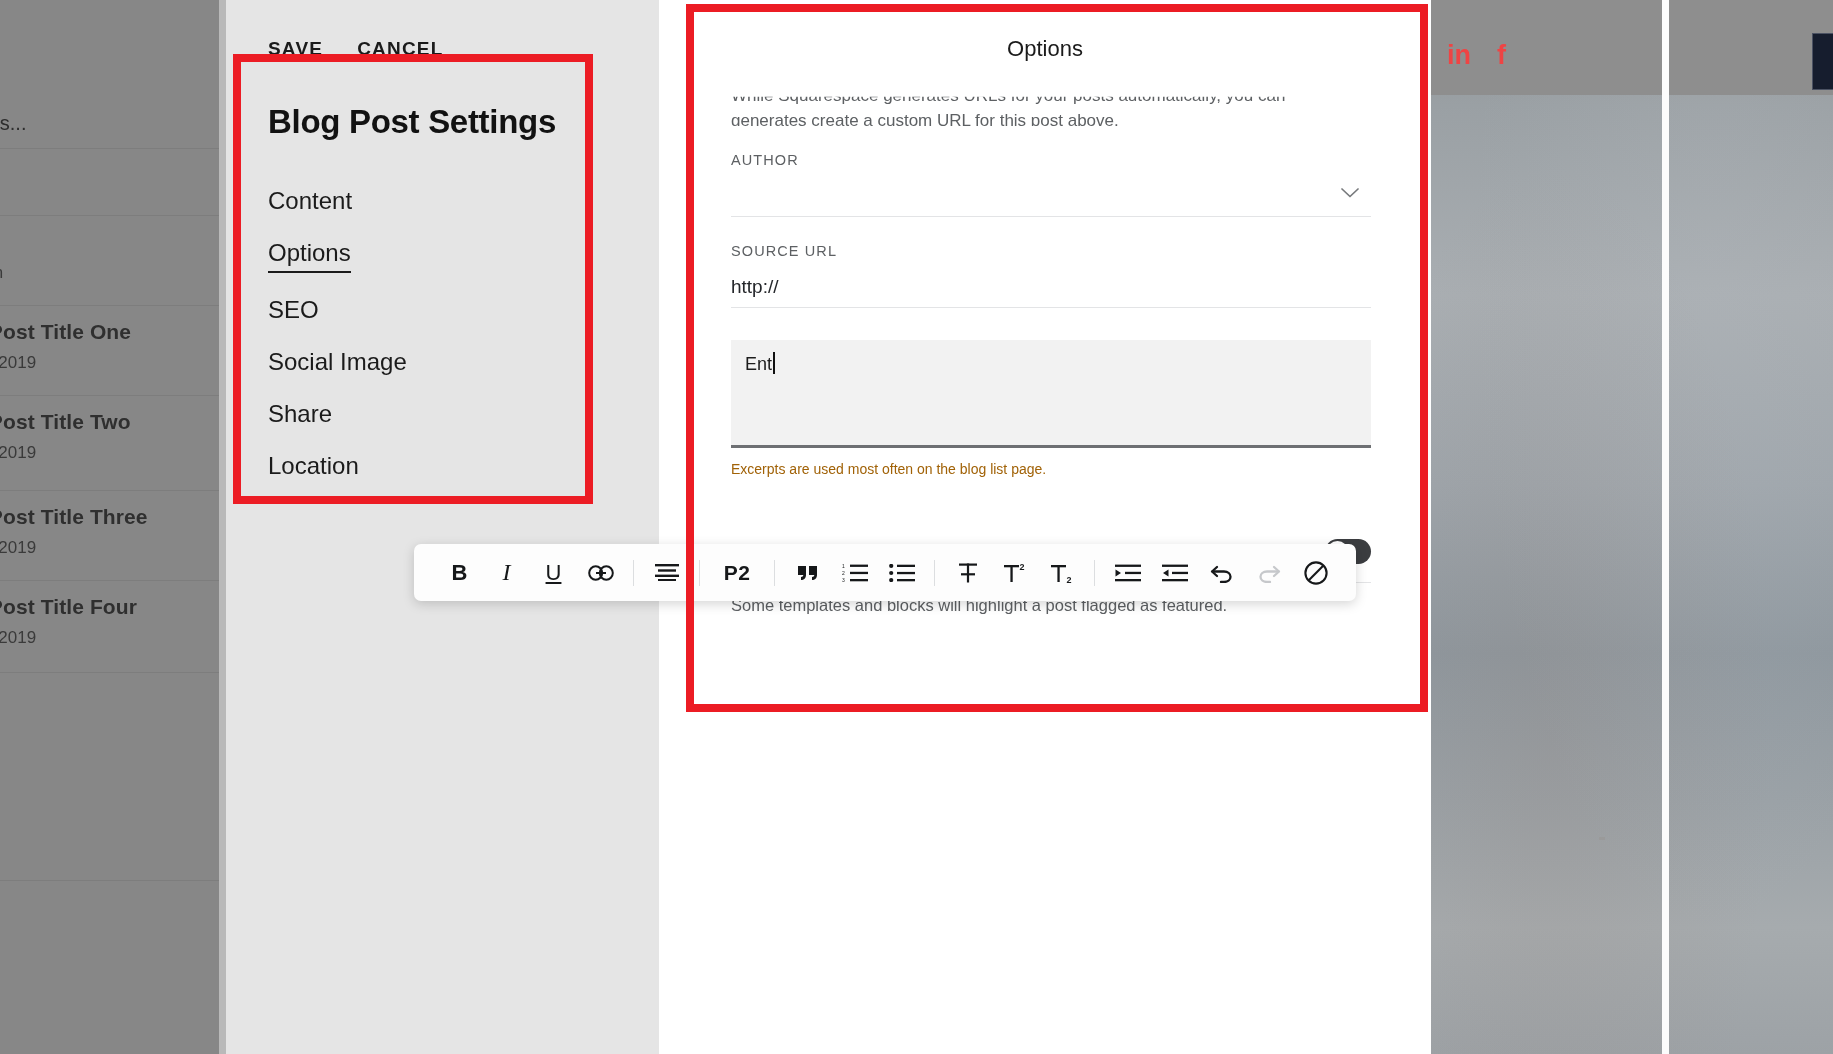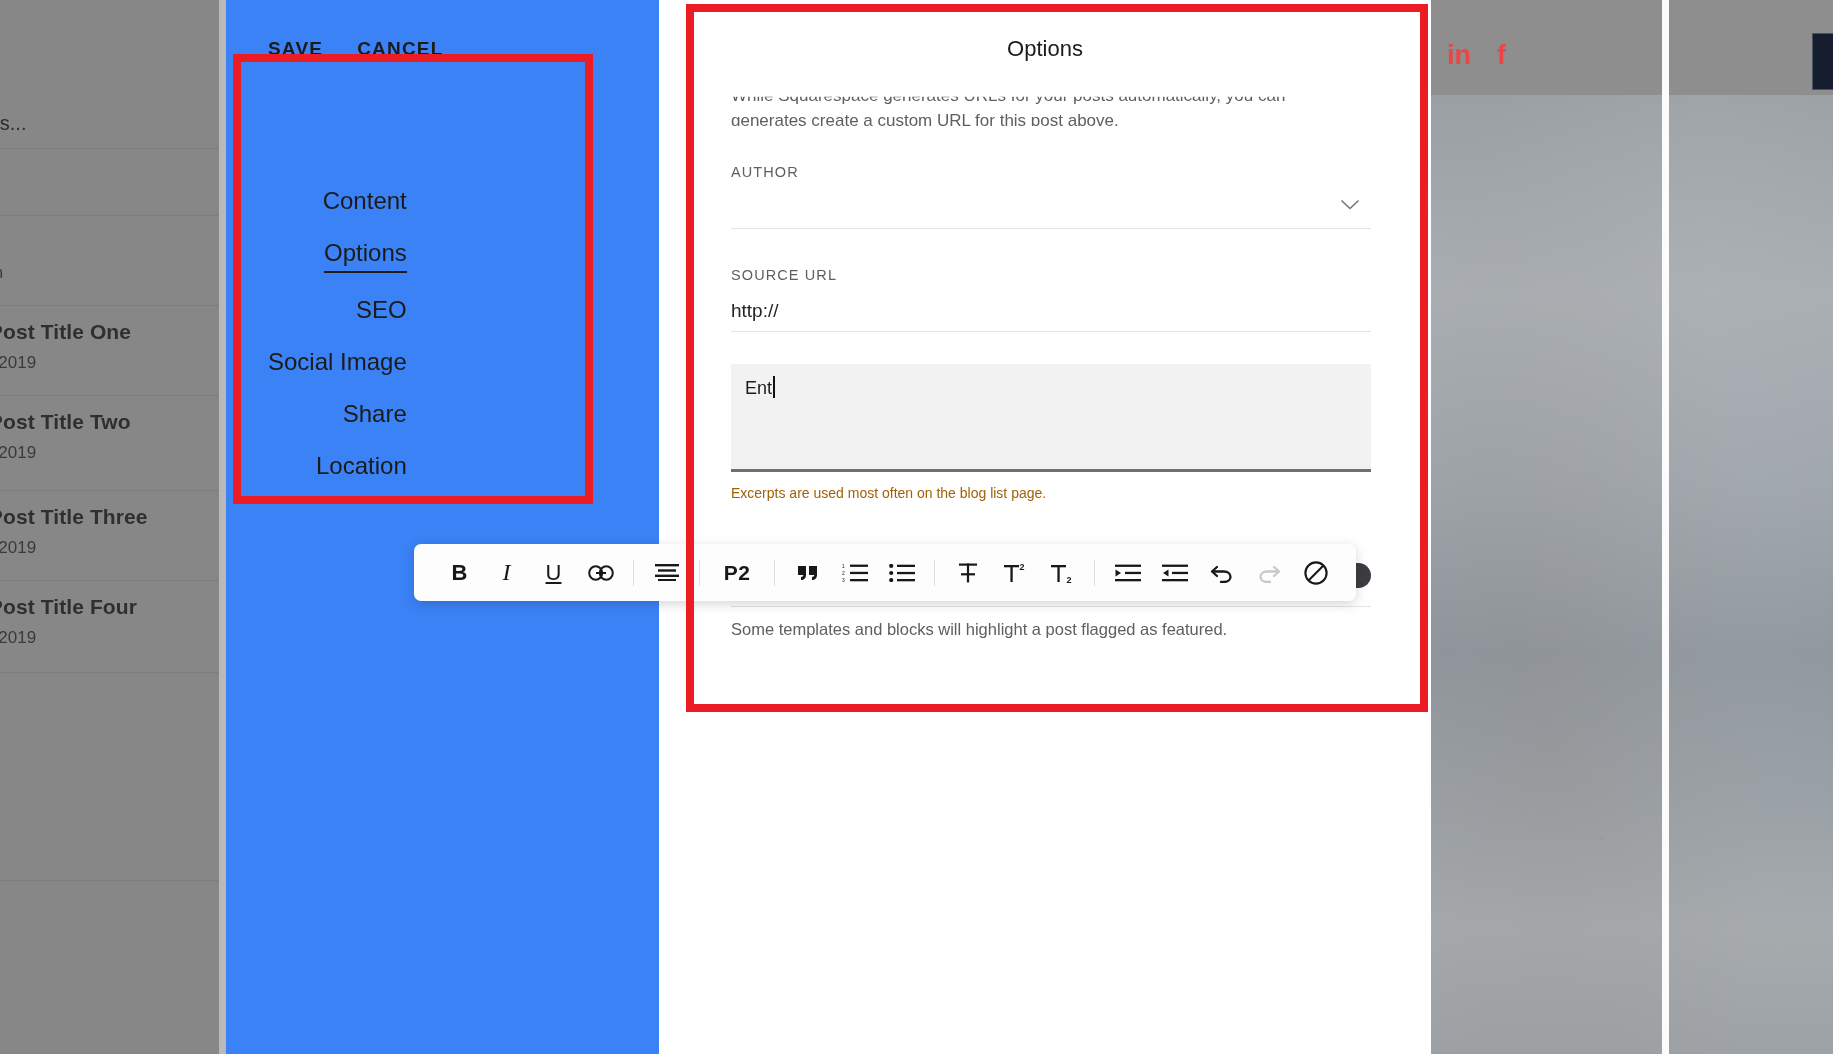--- a/index.html
+++ b/index.html
@@ -51,39 +51,39 @@
     white-space:nowrap;
   }
   .dim-left-edge {
     position:absolute; left:219px; top:0; width:7px; height:1054px;
     background:#b9b9b9;
   }
 
   
   .settings-panel {
     position: absolute; left: 226px; top: 0; width: 545px; height: 1054px;
-    background: #3b82f6;
+    background: #e5e5e5;
   }
   .panel-actions {
     position: absolute; left: 42px; top: 38px;
     display: flex; gap: 34px;
   }
   .panel-actions span {
     font-size: 19px; font-weight: 600; color: #1b1b1b; letter-spacing: 1.2px;
   }
   .panel-title {
     position: absolute; left: 42px; top: 103px;
     font-size: 33px; font-weight: 700; color: #121212; letter-spacing: -0.3px;
   }
   .panel-nav { position: absolute; left: 42px; top: 186px; }
   .panel-nav .navitem {
     font-size: 24px; color: #1b1b1b; margin-bottom: 22px;
     display: inline-block; white-space: nowrap; line-height: 1.25;
   }
-  .panel-nav .navrow { display:block;text-align:right; }
+  .panel-nav .navrow { display:block; }
   .panel-nav .navitem.active {
     border-bottom: 2px solid #1b1b1b; padding-bottom: 3px;
   }
 
   
   .options-pane {
     position: absolute; left: 659px; top: 0; width: 772px; height: 1054px;
     background: #ffffff;
   }
   .options-title {
@@ -94,21 +94,21 @@
   .opt-body { position: absolute; left: 72px; top: 84px; width: 640px; }
 
   .cut-text {
     font-size: 17px; color: #5d6063; line-height: 1.45;
     height: 42px; overflow: hidden; position: relative;
   }
   .cut-text .l1 { display:block; clip-path: inset(52% 0 0 0); }
 
   .field-label {
     font-size: 14.5px; letter-spacing: 1.1px; color: #5d6063;
-    margin-top: 38px; text-transform: uppercase;
+    margin-top: 26px; text-transform: uppercase;
   }
   .field-line {
     border-bottom: 1px solid #e3e4e6; height: 49px; position: relative;
   }
   .field-val {
     font-size: 19px; color: #24262a; padding-top: 17px;
   }
   .chev {
     position: absolute; right: 12px; top: 20px; width: 18px; height: 10px;
   }
@@ -245,20 +245,21 @@
     <div class="sep" style="top:880px;"></div>
   </div>
   <div class="dim-left-edge"></div>
 
   <div class="settings-panel">
     <div class="panel-actions">
       <span>SAVE</span>
       <span>CANCEL</span>
     </div>
 
+    <div class="panel-title">Blog Post Settings</div>
 
     <div class="panel-nav">
       <div class="navrow"><div class="navitem">Content</div></div>
       <div class="navrow"><div class="navitem active">Options</div></div>
       <div class="navrow"><div class="navitem">SEO</div></div>
       <div class="navrow"><div class="navitem">Social Image</div></div>
       <div class="navrow"><div class="navitem">Share</div></div>
       <div class="navrow"><div class="navitem">Location</div></div>
     </div>
   </div>

